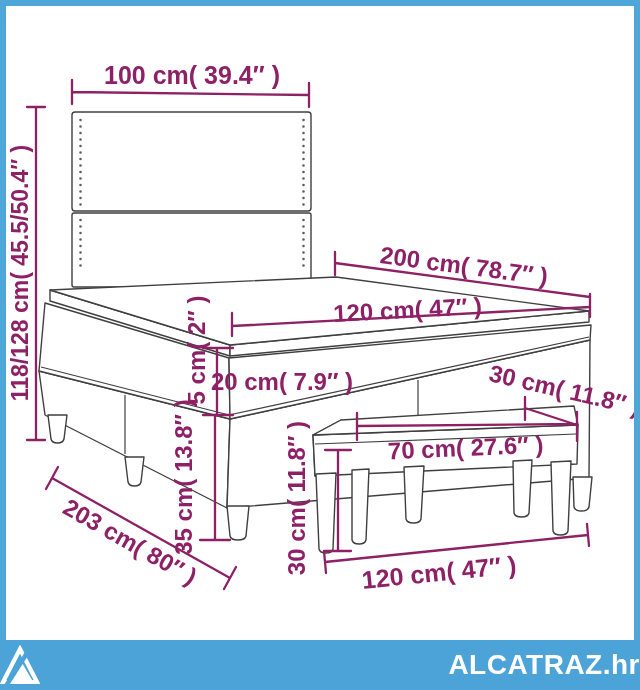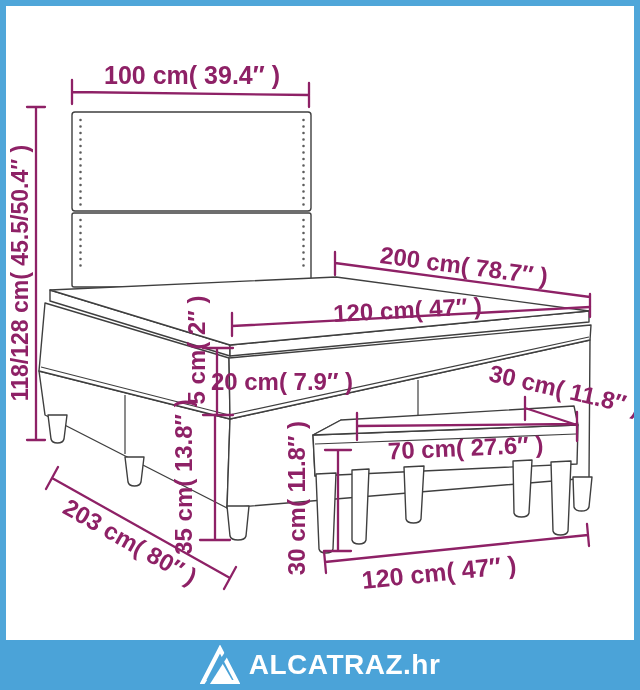--- a/index.html
+++ b/index.html
@@ -18,21 +18,21 @@
   .fur-line{fill:none;stroke:var(--line);stroke-width:1.2;stroke-linejoin:round;}
   .studs{fill:none;stroke:var(--line);stroke-width:2.6;stroke-linecap:round;
          stroke-dasharray:0 6.5;opacity:.85;}
   
   .dim{fill:none;stroke:var(--dim);stroke-width:2.3;stroke-linecap:round;}
   .dim-text{fill:var(--dim);font-weight:bold;font-size:24px;}
   .dim-text.sm{font-size:23px;}
   .dim-text.lg{font-size:25px;}
   
   .footer{position:absolute;left:0;right:0;bottom:0;height:50px;background:var(--footer-bg);
-          z-index:6;display:flex;align-items:center;justify-content:center;gap:9px;}
+          z-index:6;display:flex;align-items:center;justify-content:space-between;gap:9px;}
   .brand{color:#ffffff;font-weight:bold;font-size:28px;letter-spacing:.5px;line-height:1;}
   .logo{display:block;}
 </style>
 </head>
 <body>
 
 <div id="stage">
 
   <svg id="diagram" width="640" height="690" viewBox="0 0 640 690">
 

